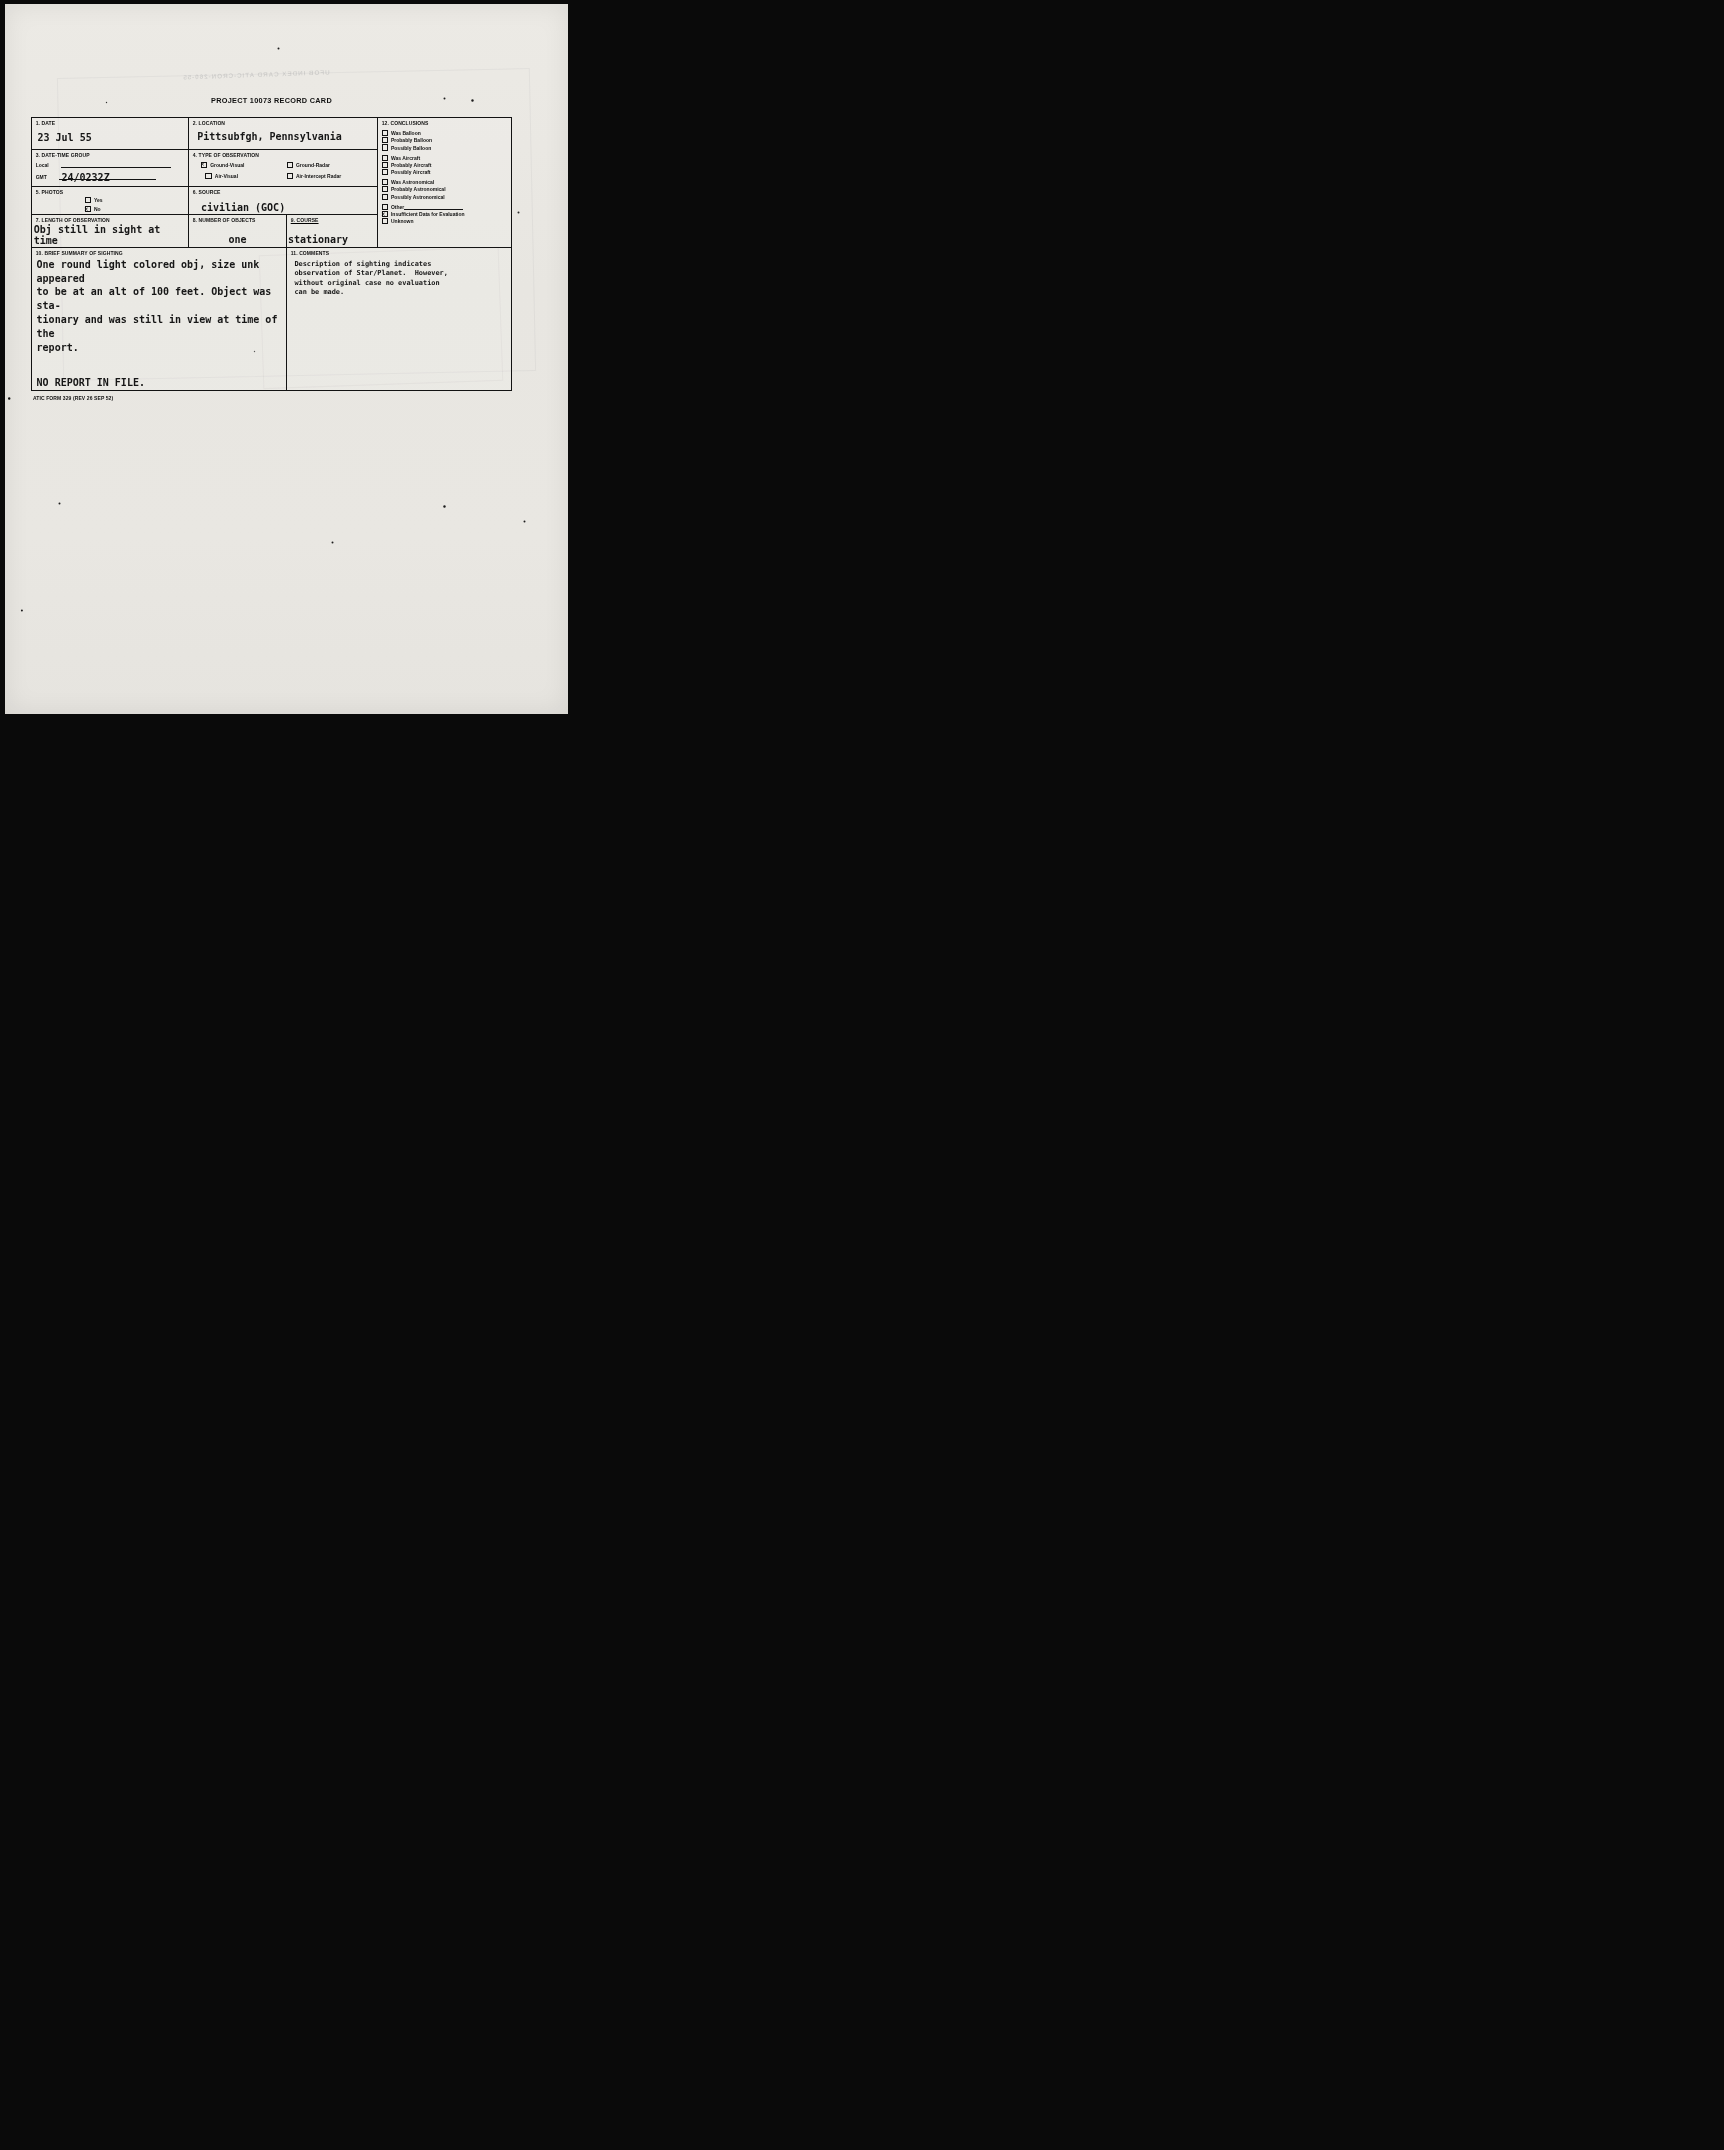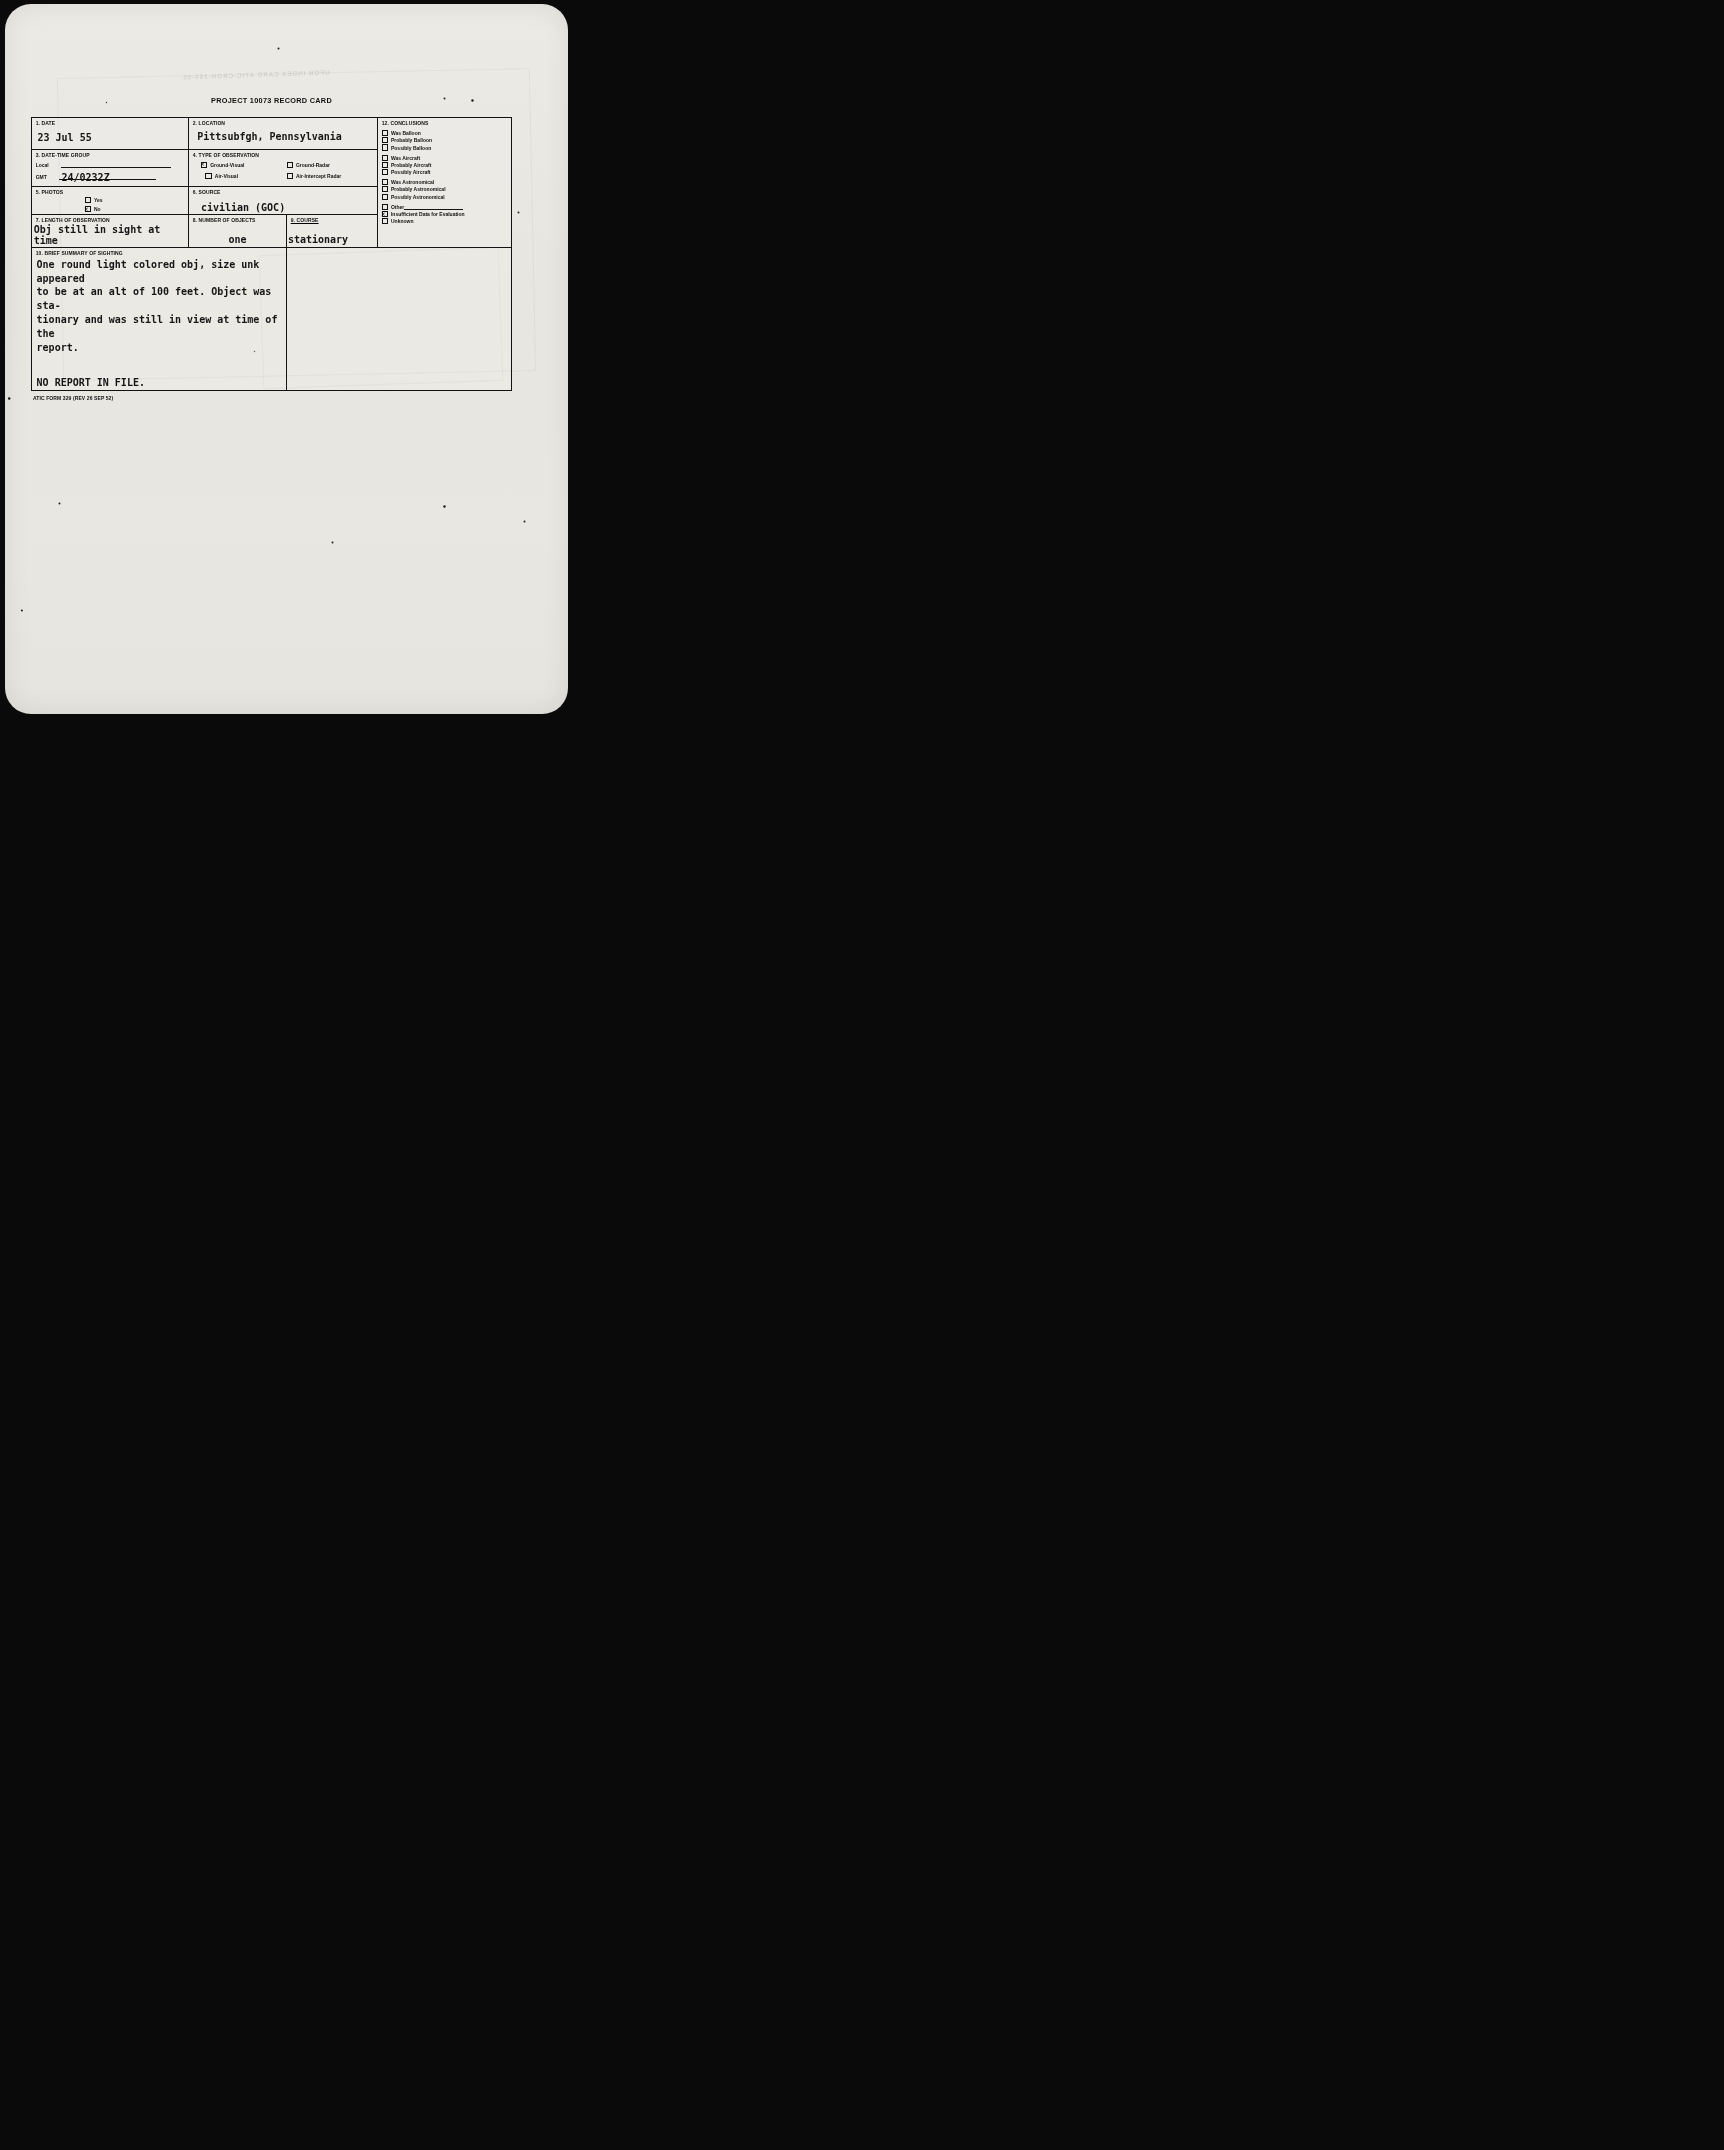--- a/index.html
+++ b/index.html
@@ -7,21 +7,20 @@
     width:575px;height:717px;
     background:#0a0a0a;
     position:relative;
     font-family:"Liberation Sans", sans-serif;
     overflow:hidden;
   }
   .paper{
     position:absolute;left:5px;top:3.7px;right:6.9px;bottom:3.2px;
     background:linear-gradient(180deg,#eceae5 0%,#e8e6e1 40%,#e9e7e2 75%,#e6e4df 100%);
     box-shadow:inset 0 0 27px rgba(0,0,0,0.08);
-    border-radius:26px;
   }
   
   .bleed-text{
     position:absolute;top:67px;left:105px;width:292px;
     transform:scaleX(-1) rotate(2deg);
     opacity:.13;color:#2a2f3a;
     font-weight:700;font-size:6.4px;letter-spacing:0.9px;
     text-align:center;
   }
   .ghost-box{
@@ -293,19 +292,26 @@
     </div>
 
     <div class="cell last-row" style="grid-column:1 / 3;grid-row:5;">
       <div class="flabel">10. BRIEF SUMMARY OF SIGHTING</div>
       <div class="typed multiline summary-body">One round light colored obj, size unk appeared
 to be at an alt of 100 feet. Object was sta-
 tionary and was still in view at time of the
 report.</div>
       <div class="typed summary-note">NO REPORT IN FILE.</div>
     </div>
+    <div class="cell last-row last-col" style="grid-column:3 / 5;grid-row:5;">
+      <div class="flabel">11. COMMENTS</div>
+      <div class="typed multiline comments-body">Description of sighting indicates
+observation of Star/Planet.  However,
+without original case no evaluation
+can be made.</div>
+    </div>
 
   </div>
 
   <div class="form-footer">ATIC FORM 329 (REV 26 SEP 52)</div>
 
 </div>
 
 
 </body></html>

